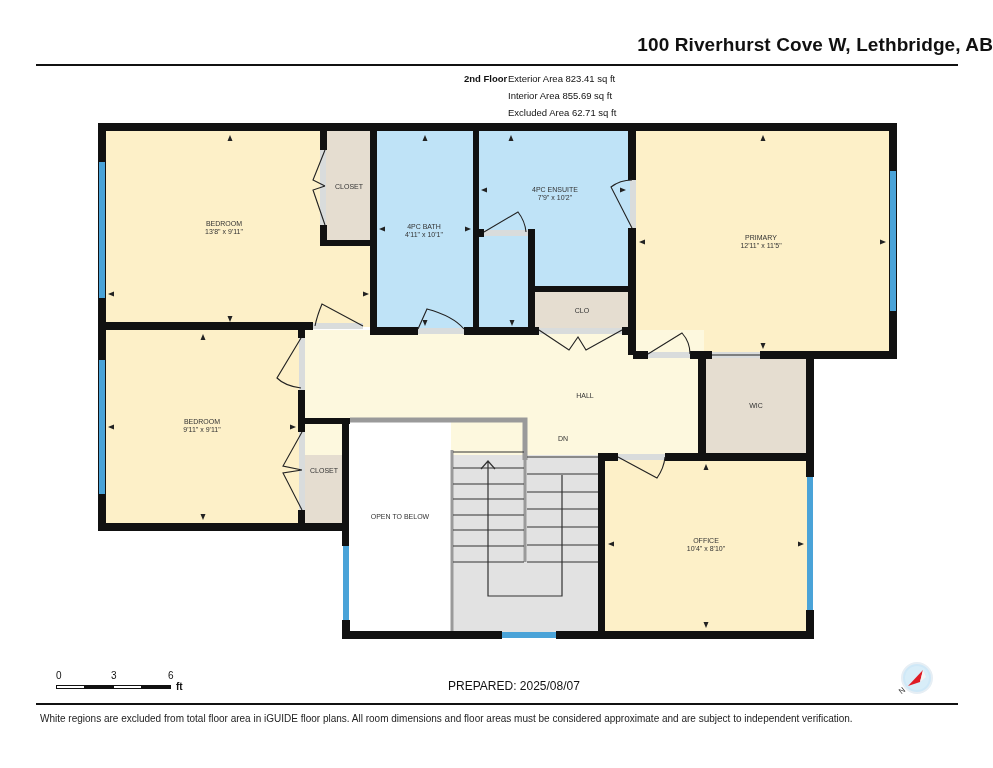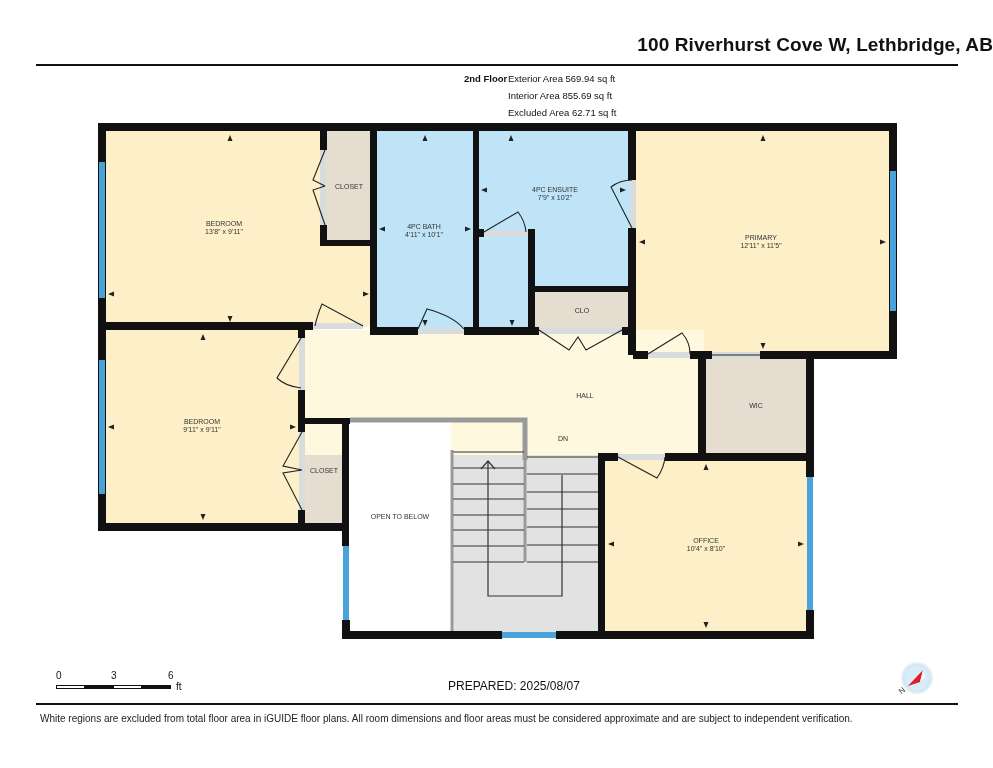--- a/index.html
+++ b/index.html
@@ -20,21 +20,21 @@
 </style>
 </head>
 <body>
 
 <div class="title">100 Riverhurst Cove W, Lethbridge, AB</div>
 <div class="rule" style="top:64px;"></div>
 
 <div class="area-block">
   <div class="floor">2nd Floor</div>
   <div class="lines">
-    <div>Exterior Area 569.94 sq ft</div>
+    <div>Exterior Area 823.41 sq ft</div>
     <div>Interior Area 855.69 sq ft</div>
     <div>Excluded Area 62.71 sq ft</div>
   </div>
 </div>
 
 <svg class="plan" width="993" height="768" viewBox="0 0 993 768">
 
   <rect x="104" y="130" width="268" height="197" fill="#fdf0c8"></rect>
   <rect x="326" y="130" width="46" height="110" fill="#e5ddd0"></rect>
   <rect x="372" y="130" width="104" height="201" fill="#bfe3f7"></rect>
@@ -219,21 +219,21 @@
 </svg>
 
 <div class="scale">
   <span class="tick" style="left:0;">0</span>
   <span class="tick" style="left:55px;">3</span>
   <span class="tick" style="left:112px;">6</span>
   <div class="bar" style="left:0; width:29px; background:#fff;"></div>
   <div class="bar" style="left:28px; width:30px; background:#111;"></div>
   <div class="bar" style="left:57px; width:29px; background:#fff;"></div>
   <div class="bar" style="left:85px; width:30px; background:#111;"></div>
-  <span class="tick" style="left:120px; top:11px;">ft</span>
+  <span class="tick" style="left:120px; top:11px;font-weight:bold;">ft</span>
 </div>
 
 <div class="prepared">PREPARED: 2025/08/07</div>
 
 <svg class="compass" viewBox="0 0 40 40">
   <circle cx="24" cy="18" r="15" fill="#cfe8f7" stroke="#e6eef4" stroke-width="2"></circle>
   <circle cx="24" cy="18" r="12" fill="#d8edf8"></circle>
   <path d="M15 26 L30 10 L27 22 Z" fill="#e01b24"></path>
   <path d="M30 10 L27 22 L33 17 Z" fill="#f4f4f4"></path>
   <text x="6" y="34" font-size="8" fill="#333" font-family="Liberation Sans, sans-serif" transform="rotate(-40 8 31)">N</text>

